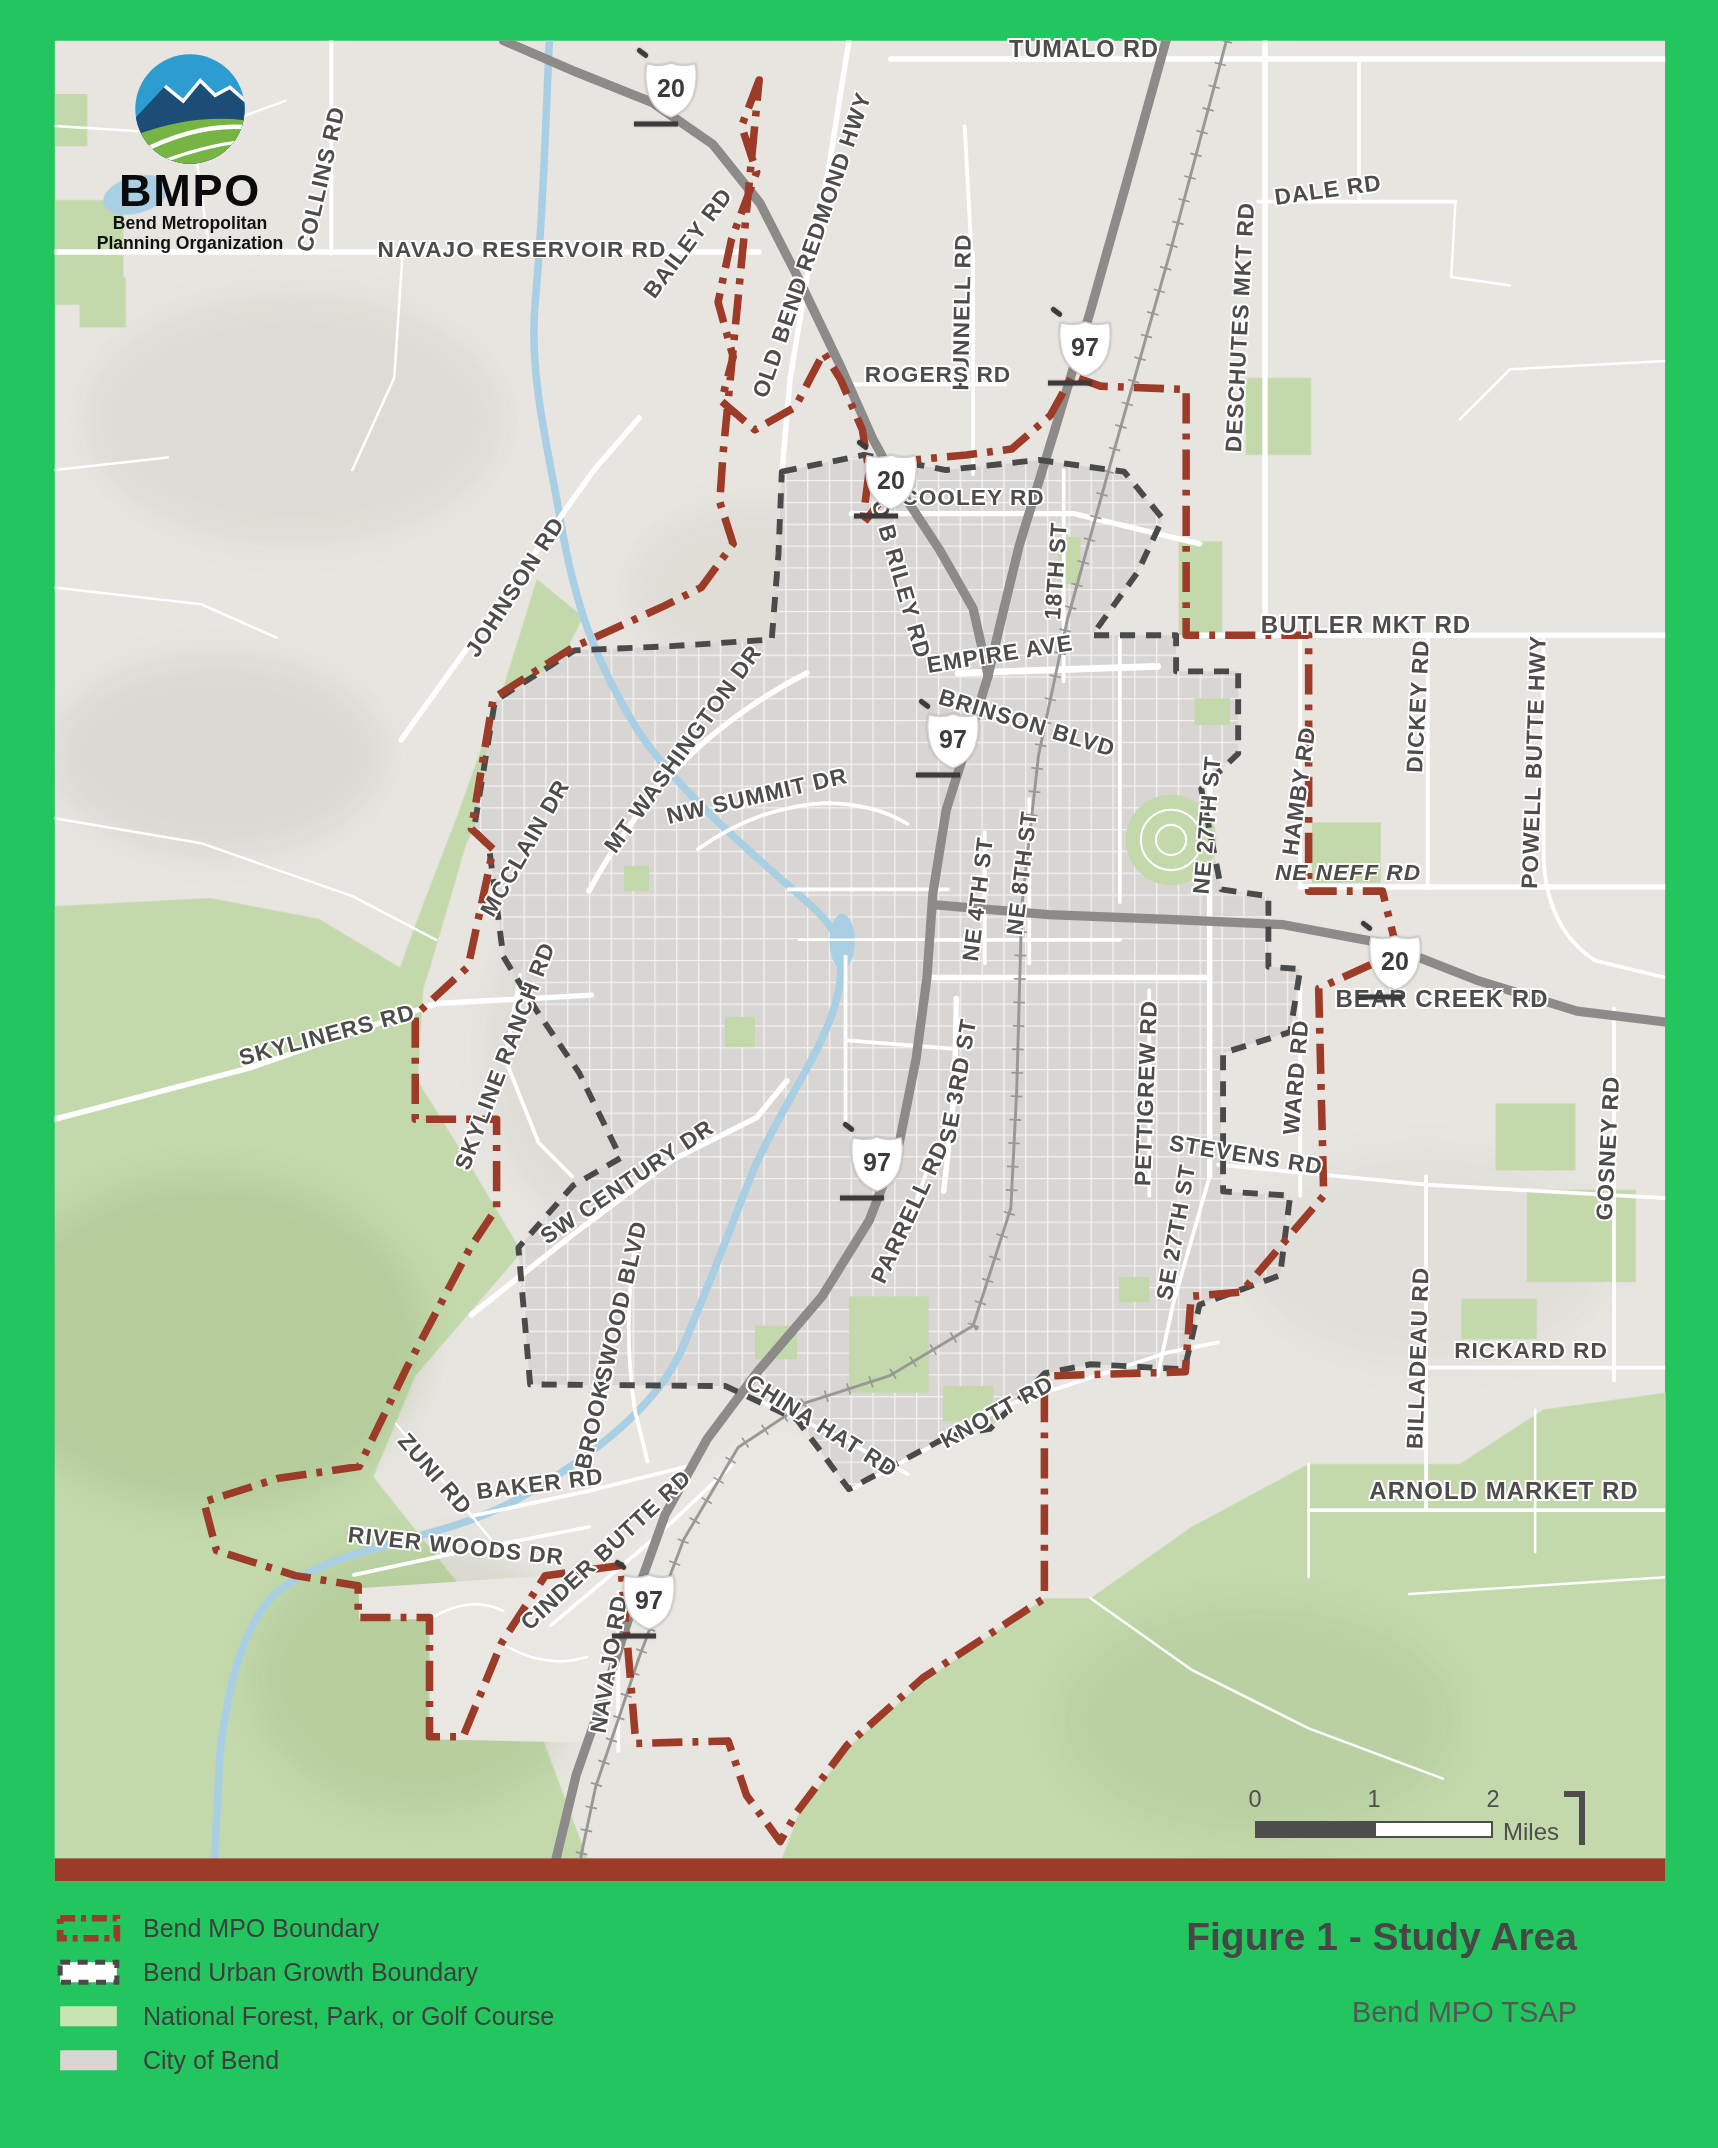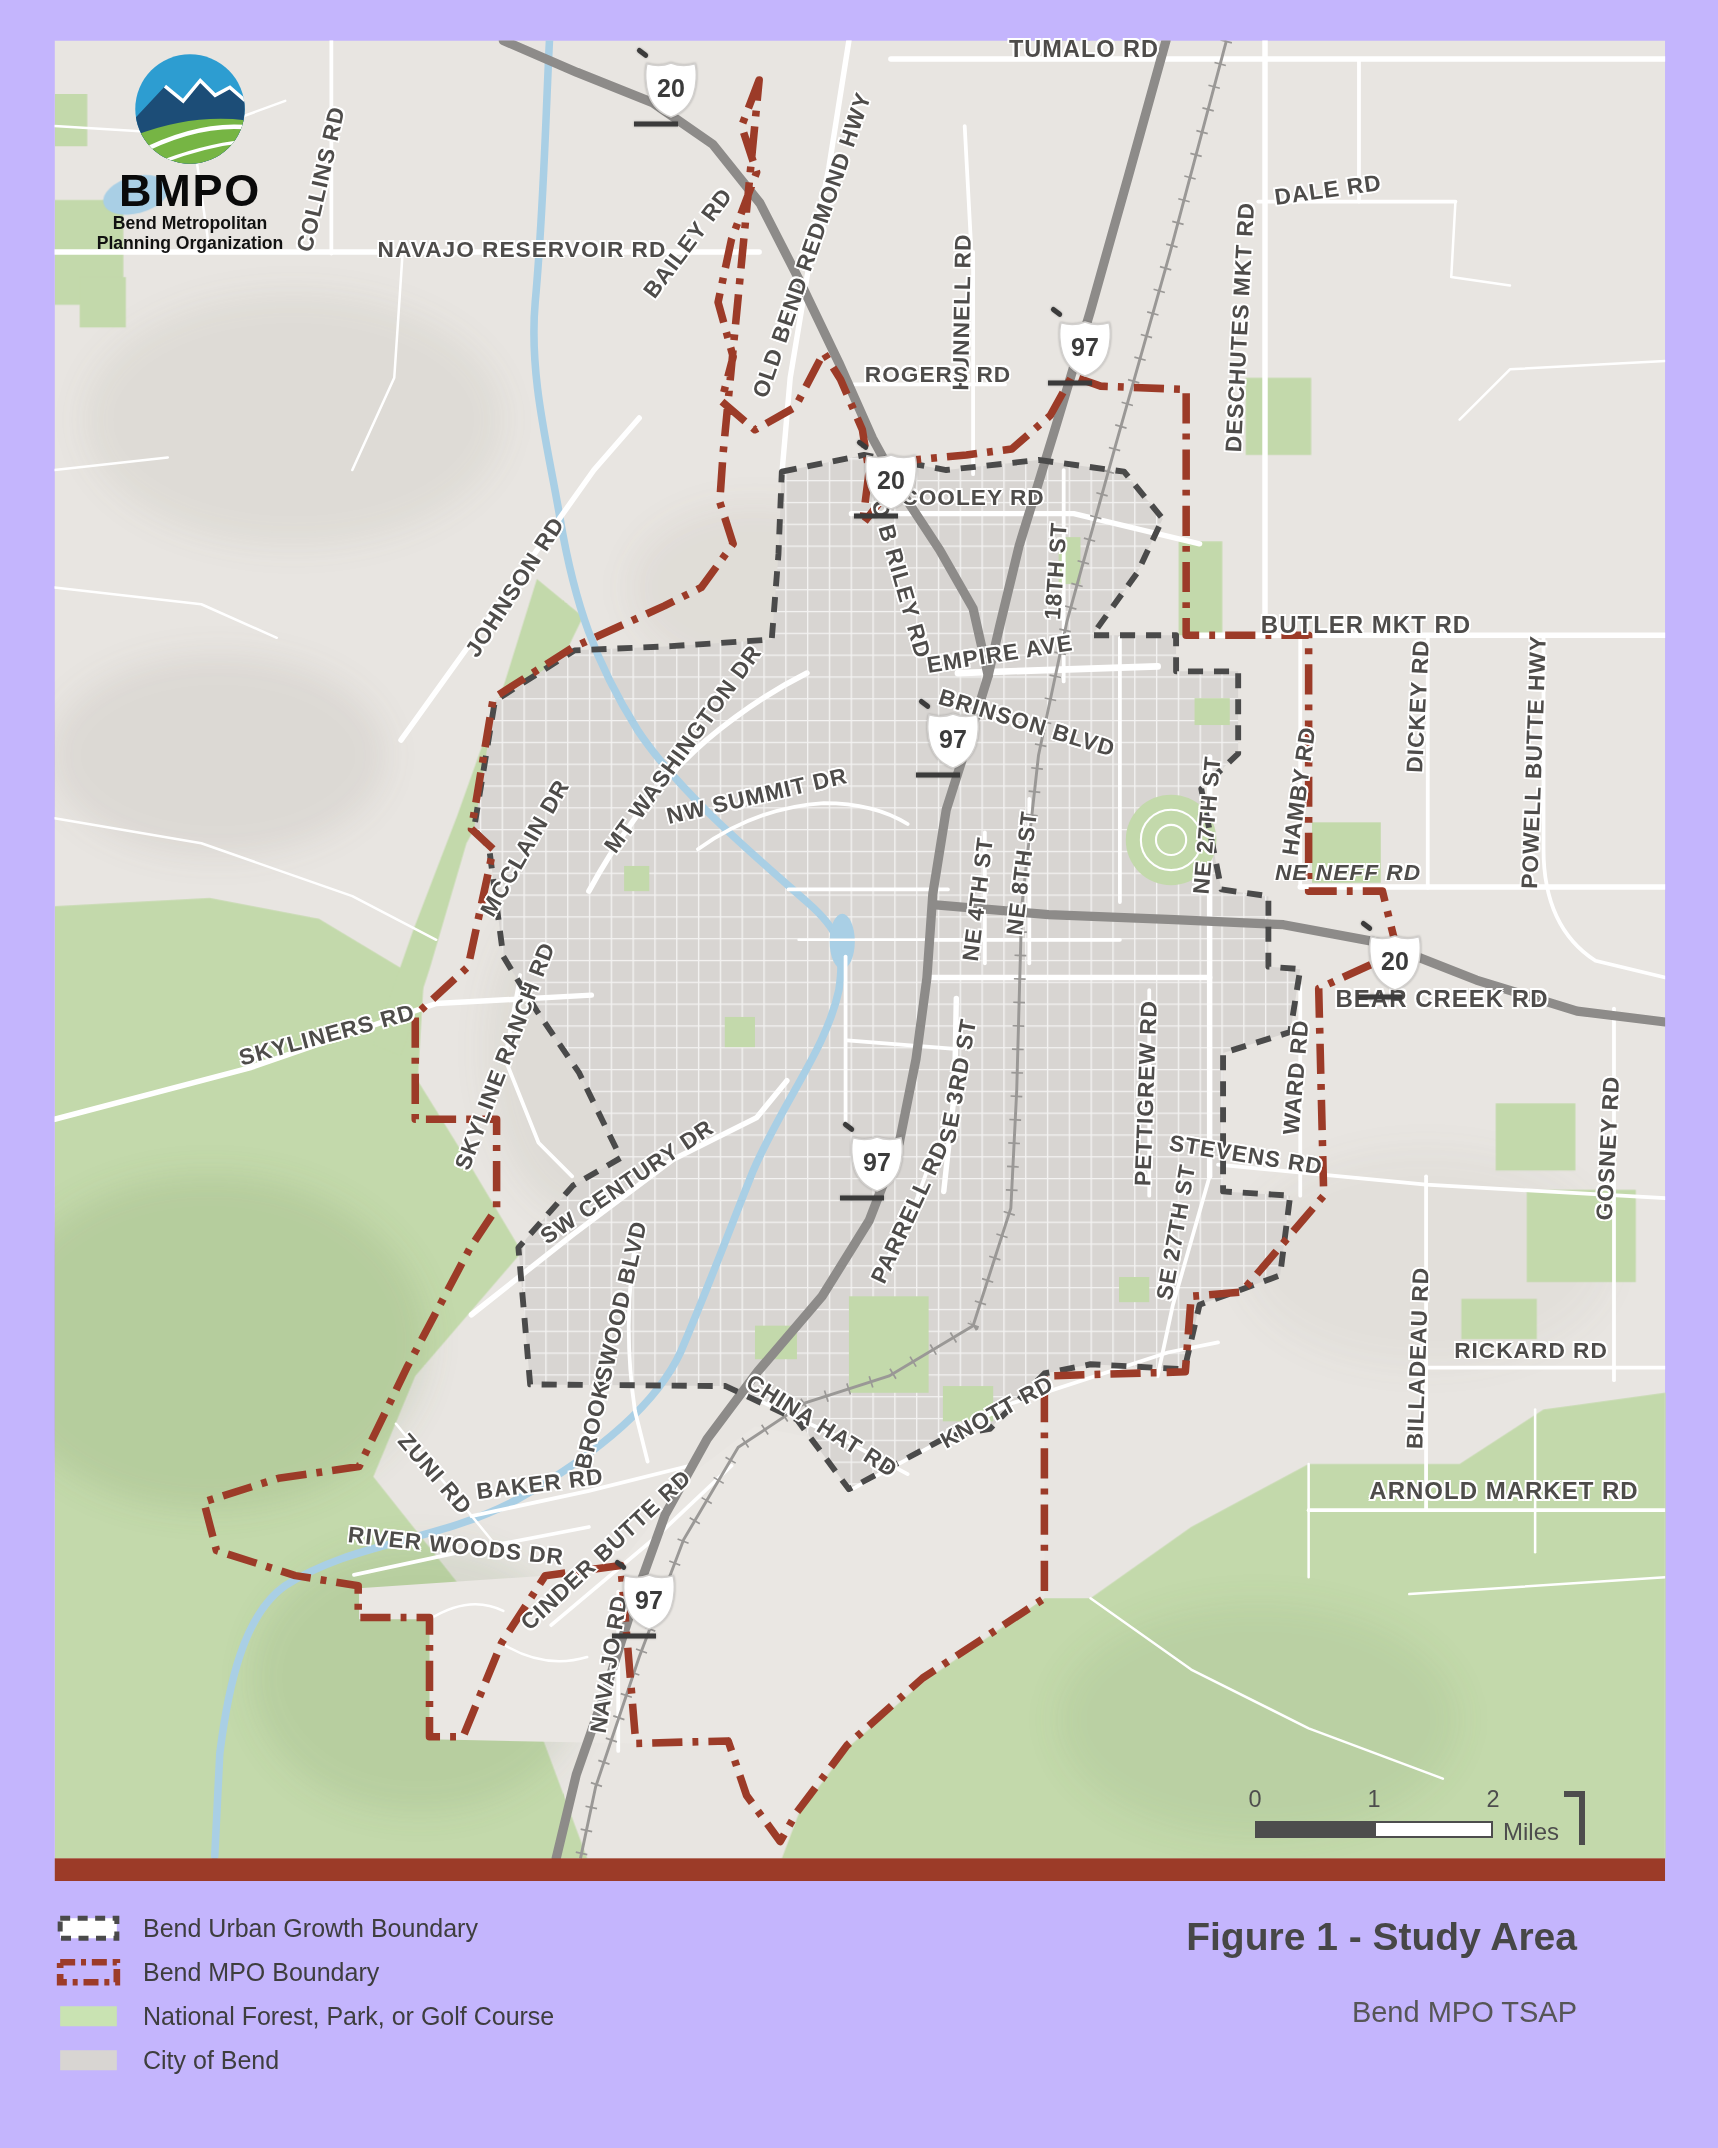--- a/index.html
+++ b/index.html
@@ -2,21 +2,21 @@
 <html style="--mpo-boundary: #9c3b28; --ugb-boundary: #4a4a4a; --city-fill: #d8d5d2; --forest-fill: #c3d9ab; --water: #a9cfe5; --highway: #8d8b89; --road: #ffffff; --label-text: #4e4c4a; --map-background: #e8e5e1; --title-text: #474747; --logo-blue: #2d9dd1; --logo-navy: #1c4d77; --logo-green: #76b544;font-size:13.4px"><head>
 <meta charset="utf-8">
 <style>
   :root{
     --mpo-boundary:#9c3b28; --ugb-boundary:#4a4a4a; --city-fill:#d8d5d2;
     --forest-fill:#c3d9ab; --water:#a9cfe5; --highway:#8d8b89; --road:#ffffff;
     --label-text:#4e4c4a; --map-background:#e8e5e1; --title-text:#474747;
     --logo-blue:#2d9dd1; --logo-navy:#1c4d77; --logo-green:#76b544;
   }
   html,body{margin:0;padding:0;background:#fff;}
-  #page{position:relative;width:1718px;height:2148px;background:#c4b5fd;overflow:hidden;
+  #page{position:relative;width:1718px;height:2148px;background:#22c55e;overflow:hidden;
         font-family:"Liberation Sans",sans-serif;}
   #map-canvas{position:absolute;left:0;top:0;width:1718px;height:2148px;}
 
   
   .forest{fill:var(--forest-fill);}
   .pocket{fill:#eae7e3;}
   .cityfill{fill:var(--city-fill);}
   .gridline{stroke:#fff;stroke-width:1.6;opacity:.7;}
   .water-line{fill:none;stroke:var(--water);stroke-width:9;stroke-linecap:round;stroke-linejoin:round;}
   .water-fill{fill:var(--water);}
@@ -385,31 +385,31 @@
     <span class="tick" style="left:243px">2</span>
     <div class="bar seg1"></div>
     <div class="bar seg2"></div>
     <span class="unit">Miles</span>
     <div class="bracket-v"></div>
     <div class="bracket-h"></div>
   </div>
 
   <div id="legend">
     <div class="legend-item">
+      <svg class="legend-swatch swatch-mpo-boundary" viewBox="0 0 78 34">
+        <rect class="sw-rect" x="5" y="5" width="68" height="24"></rect>
+      </svg>
+      <span class="legend-label">Bend MPO Boundary</span>
+    </div>
+
+    <div class="legend-item">
       <svg class="legend-swatch swatch-ugb" viewBox="0 0 78 34">
         <rect class="sw-rect" x="5" y="5" width="68" height="24"></rect>
       </svg>
       <span class="legend-label">Bend Urban Growth Boundary</span>
-    </div>
-
-    <div class="legend-item">
-      <svg class="legend-swatch swatch-mpo-boundary" viewBox="0 0 78 34">
-        <rect class="sw-rect" x="5" y="5" width="68" height="24"></rect>
-      </svg>
-      <span class="legend-label">Bend MPO Boundary</span>
     </div>
 
     <div class="legend-item">
       <svg class="legend-swatch swatch-forest" viewBox="0 0 78 34">
         <rect class="sw-rect" x="5" y="5" width="68" height="24"></rect>
       </svg>
       <span class="legend-label">National Forest, Park, or Golf Course</span>
     </div>
 
     <div class="legend-item">

